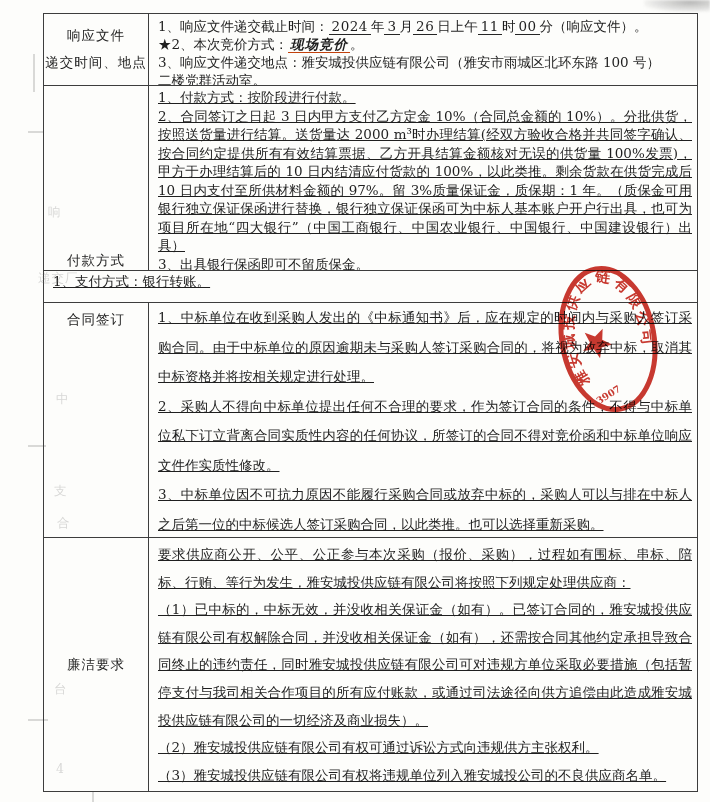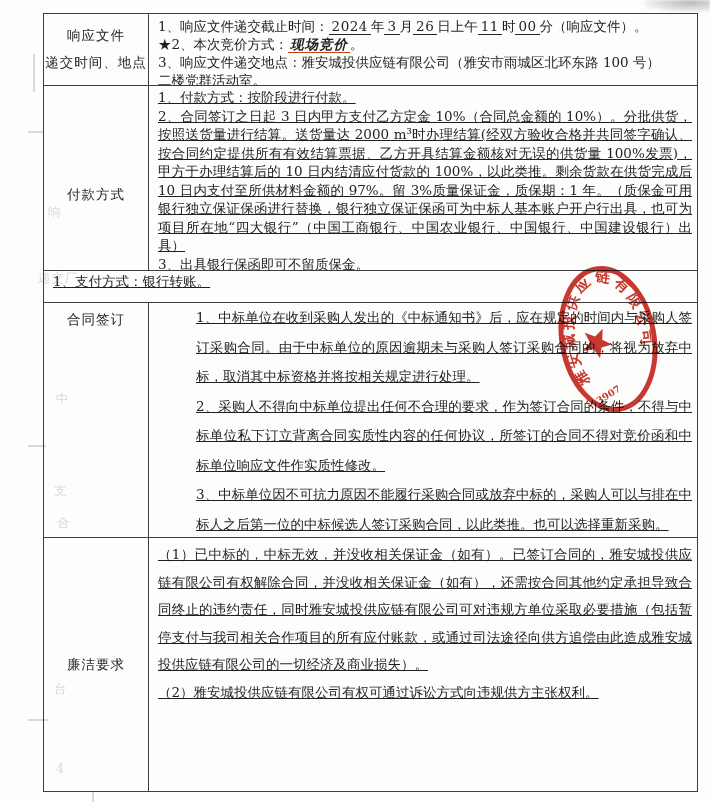--- a/index.html
+++ b/index.html
@@ -28,27 +28,27 @@
     flex:1;min-width:0;padding:2px 5px 2px 9px;font-size:13.5px;overflow:hidden;
   }
   .cell-content p{margin:0;text-align:justify;text-justify:inter-character;text-decoration:underline;}
 
   .r1{height:71px;}
   .r1 .cell-label{gap:9px;}
   .r1 .cell-content{line-height:18px;padding-top:3px;}
   .r1 .cell-content .ln{text-align:left;}
 
   .r2{height:184px;}
-  .r2 .cell-label{justify-content:center;padding-top:33px;}
+  .r2 .cell-label{justify-content:flex-end;padding-top:33px;}
   .r2 .cell-content{line-height:18.5px;padding-top:2px;}
 
   .r3{height:31px;}
   .r3 .cell-content{display:flex;align-items:flex-start;line-height:16px;}
 
-  .r4{height:234px;gap:38px;}
+  .r4{height:234px;}
   .r4 .cell-label{justify-content:flex-start;padding-top:8px;}
   .r4 .cell-content{line-height:29.5px;padding-top:0;}
 
   .r5{height:253px;}
   .r5 .cell-content{line-height:27.6px;padding-top:3px;}
 
   
   .u{border-bottom:1px solid #252525;padding:0 3px;letter-spacing:.5px;white-space:nowrap;}
   .mode{border-bottom:1px solid #c2410c;font-style:italic;font-weight:700;padding:0 2px;letter-spacing:1px;}
 
@@ -123,22 +123,24 @@
         <p>2、采购人不得向中标单位提出任何不合理的要求，作为签订合同的条件，不得与中标单位私下订立背离合同实质性内容的任何协议，所签订的合同不得对竞价函和中标单位响应文件作实质性修改。</p>
         <p>3、中标单位因不可抗力原因不能履行采购合同或放弃中标的，采购人可以与排在中标人之后第一位的中标候选人签订采购合同，以此类推。也可以选择重新采购。</p>
       </div>
     </div>
 
     <div class="trow r5">
       <div class="cell-label">
         <div>廉洁要求</div>
       </div>
       <div class="cell-content">
+        <p>要求供应商公开、公平、公正参与本次采购（报价、采购），过程如有围标、串标、陪标、行贿、等行为发生，雅安城投供应链有限公司将按照下列规定处理供应商：</p>
         <p>（1）已中标的，中标无效，并没收相关保证金（如有）。已签订合同的，雅安城投供应链有限公司有权解除合同，并没收相关保证金（如有），还需按合同其他约定承担导致合同终止的违约责任，同时雅安城投供应链有限公司可对违规方单位采取必要措施（包括暂停支付与我司相关合作项目的所有应付账款，或通过司法途径向供方追偿由此造成雅安城投供应链有限公司的一切经济及商业损失）。</p>
         <p>（2）雅安城投供应链有限公司有权可通过诉讼方式向违规供方主张权利。</p>
+        <p>（3）雅安城投供应链有限公司有权将违规单位列入雅安城投公司的不良供应商名单。</p>
       </div>
     </div>
 
   </div>
 
   <span class="ghost" style="left:48px;top:204px;">响</span>
   <span class="ghost" style="left:38px;top:231px;margin-top:39px;">递交厂</span>
   <span class="ghost" style="left:56px;top:391px;">中</span>
   <span class="ghost" style="left:54px;top:483px;">支</span>
   <span class="ghost" style="left:57px;top:515px;">合</span>

